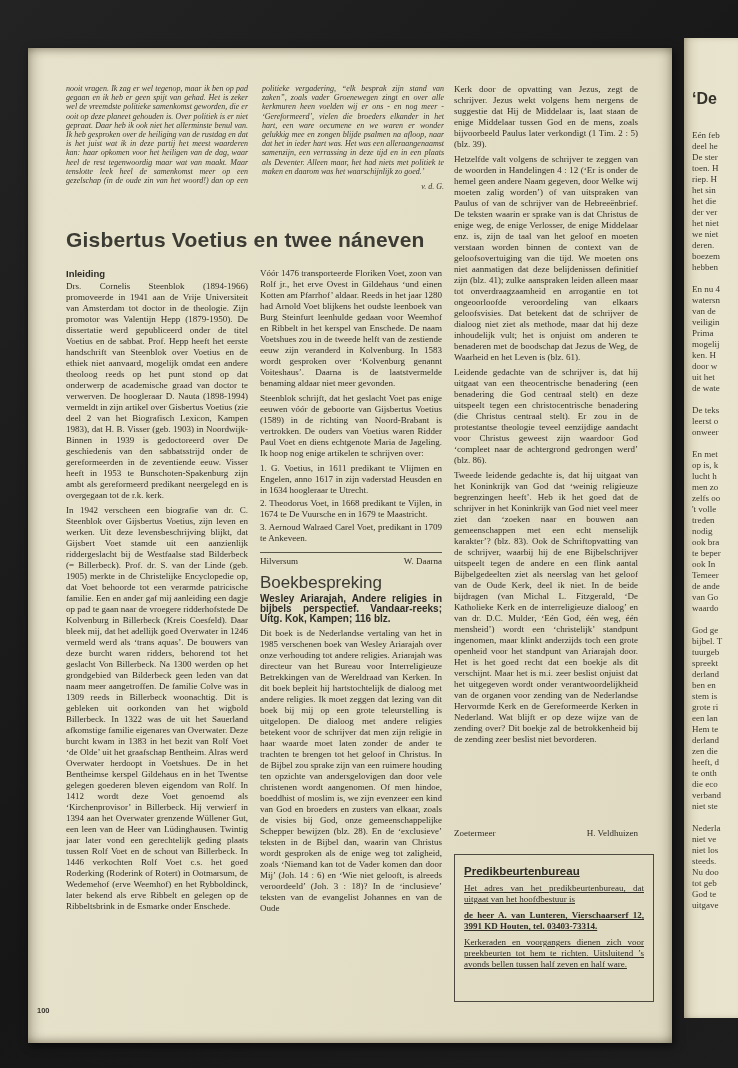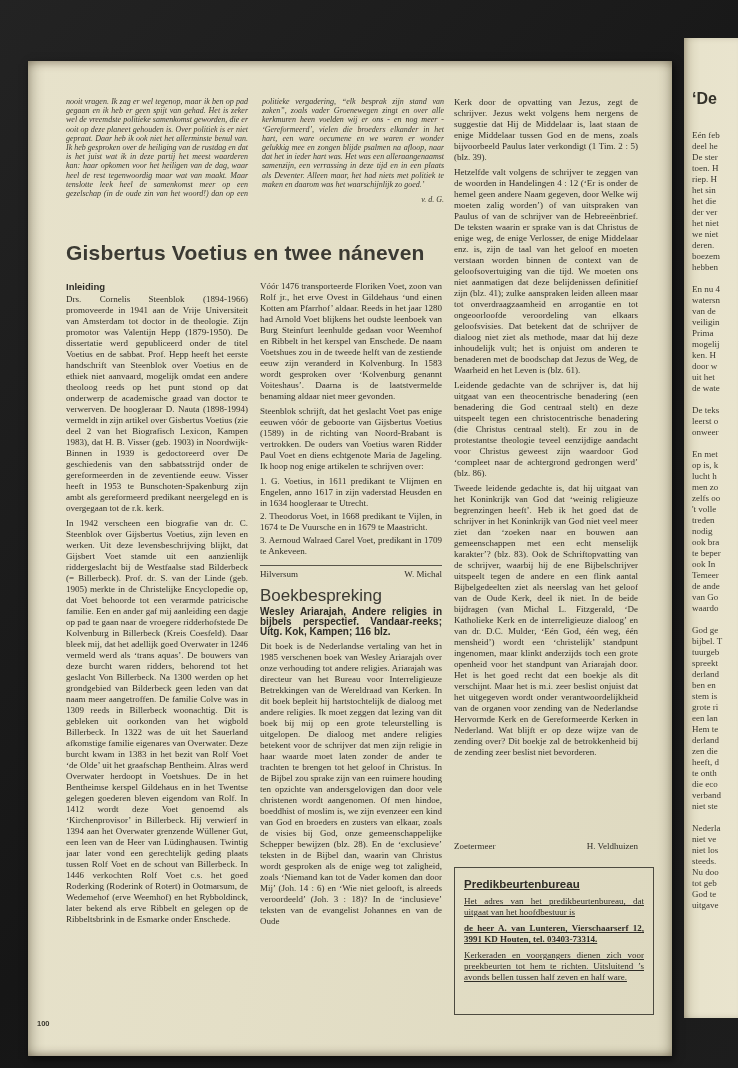--- a/index.html
+++ b/index.html
@@ -4,21 +4,21 @@
 <style>
   * { margin: 0; padding: 0; box-sizing: border-box; }
   html, body { width: 738px; height: 1068px; overflow: hidden; }
   body {
     background: linear-gradient(135deg, #232323 0%, #161616 55%, #1d1d1d 100%);
     font-family: "Liberation Serif", serif;
     position: relative;
   }
   .page {
     position: absolute;
-    left: 28px; top: 61px;
+    left: 28px; top: 48px;
     width: 644px; height: 995px;
     background: linear-gradient(100deg, #e7e2cb 0%, #e4dfc7 45%, #ded9c0 100%);
     box-shadow:
       inset 10px 0 14px -8px rgba(60,50,30,.45),
       inset -8px 0 12px -6px rgba(60,50,30,.40),
       inset 0 8px 10px -6px rgba(60,50,30,.35),
       inset 0 -8px 10px -6px rgba(60,50,30,.35),
       2px 3px 8px rgba(0,0,0,.6);
     color: #2e2c26;
   }
@@ -116,21 +116,21 @@
   </div>
 
   <div class="col col-2">
     <p>Vóór 1476 transporteerde Floriken Voet, zoon van Rolf jr., het erve Ovest in Gildehaus ‘und einen Kotten am Pfarrhof’ aldaar. Reeds in het jaar 1280 had Arnold Voet blijkens het oudste leenboek van Burg Steinfurt leenhulde gedaan voor Weemhof en Ribbelt in het kerspel van Enschede. De naam Voetshues zou in de tweede helft van de zestiende eeuw zijn veranderd in Kolvenburg. In 1583 wordt gesproken over ‘Kolvenburg genannt Voiteshaus’. Daarna is de laatstvermelde benaming aldaar niet meer gevonden.</p>
     <p>Steenblok schrijft, dat het geslacht Voet pas enige eeuwen vóór de geboorte van Gijsbertus Voetius (1589) in de richting van Noord-Brabant is vertrokken. De ouders van Voetius waren Ridder Paul Voet en diens echtgenote Maria de Jageling. Ik hoop nog enige artikelen te schrijven over:</p>
     <div class="list-item">1. G. Voetius, in 1611 predikant te Vlijmen en Engelen, anno 1617 in zijn vaderstad Heusden en in 1634 hoogleraar te Utrecht.</div>
     <div class="list-item">2. Theodorus Voet, in 1668 predikant te Vijlen, in 1674 te De Vuursche en in 1679 te Maastricht.</div>
     <div class="list-item">3. Aernoud Walraed Carel Voet, predikant in 1709 te Ankeveen.</div>
     <div class="sig-row">
       <span>Hilversum</span>
-      <span>W. Michal</span>
+      <span>W. Daarna</span>
     </div>
     <h2 class="review-title">Boekbespreking</h2>
     <div class="book-ref">Wesley Ariarajah, Andere religies in bijbels perspectief. Vandaar-reeks; Uitg. Kok, Kampen; 116 blz.</div>
     <p>Dit boek is de Nederlandse vertaling van het in 1985 verschenen boek van Wesley Ariarajah over onze verhouding tot andere religies. Ariarajah was directeur van het Bureau voor Interreligieuze Betrekkingen van de Wereldraad van Kerken. In dit boek bepleit hij hartstochtelijk de dialoog met andere religies. Ik moet zeggen dat lezing van dit boek bij mij op een grote teleurstelling is uitgelopen. De dialoog met andere religies betekent voor de schrijver dat men zijn religie in haar waarde moet laten zonder de ander te trachten te brengen tot het geloof in Christus. In de Bijbel zou sprake zijn van een ruimere houding ten opzichte van andersgelovigen dan door vele christenen wordt aangenomen. Of men hindoe, boeddhist of moslim is, we zijn evenzeer een kind van God en broeders en zusters van elkaar, zoals de visies bij God, onze gemeenschappelijke Schepper bewijzen (blz. 28). En de ‘exclusieve’ teksten in de Bijbel dan, waarin van Christus wordt gesproken als de enige weg tot zaligheid, zoals ‘Niemand kan tot de Vader komen dan door Mij’ (Joh. 14 : 6) en ‘Wie niet gelooft, is alreeds veroordeeld’ (Joh. 3 : 18)? In de ‘inclusieve’ teksten van de evangelist Johannes en van de Oude</p>
   </div>
 
   <div class="col col-3">
     <p>Kerk door de opvatting van Jezus, zegt de schrijver. Jezus wekt volgens hem nergens de suggestie dat Hij de Middelaar is, laat staan de enige Middelaar tussen God en de mens, zoals bijvoorbeeld Paulus later verkondigt (1 Tim. 2 : 5) (blz. 39).</p>
     <p>Hetzelfde valt volgens de schrijver te zeggen van de woorden in Handelingen 4 : 12 (‘Er is onder de hemel geen andere Naam gegeven, door Welke wij moeten zalig worden’) of van uitspraken van Paulus of van de schrijver van de Hebreeënbrief. De teksten waarin er sprake van is dat Christus de enige weg, de enige Verlosser, de enige Middelaar enz. is, zijn de taal van het geloof en moeten verstaan worden binnen de context van de geloofsovertuiging van die tijd. We moeten ons niet aanmatigen dat deze belijdenissen definitief zijn (blz. 41); zulke aanspraken leiden alleen maar tot onverdraagzaamheid en arrogantie en tot ongeoorloofde veroordeling van elkaars geloofsvisies. Dat betekent dat de schrijver de dialoog niet ziet als methode, maar dat hij deze inhoudelijk vult; het is onjuist om anderen te benaderen met de boodschap dat Jezus de Weg, de Waarheid en het Leven is (blz. 61).</p>
     <p>Leidende gedachte van de schrijver is, dat hij uitgaat van een theocentrische benadering (een benadering die God centraal stelt) en deze uitspeelt tegen een christocentrische benadering (die Christus centraal stelt). Er zou in de protestantse theologie teveel eenzijdige aandacht voor Christus geweest zijn waardoor God ‘compleet naar de achtergrond gedrongen werd’ (blz. 86).</p>

